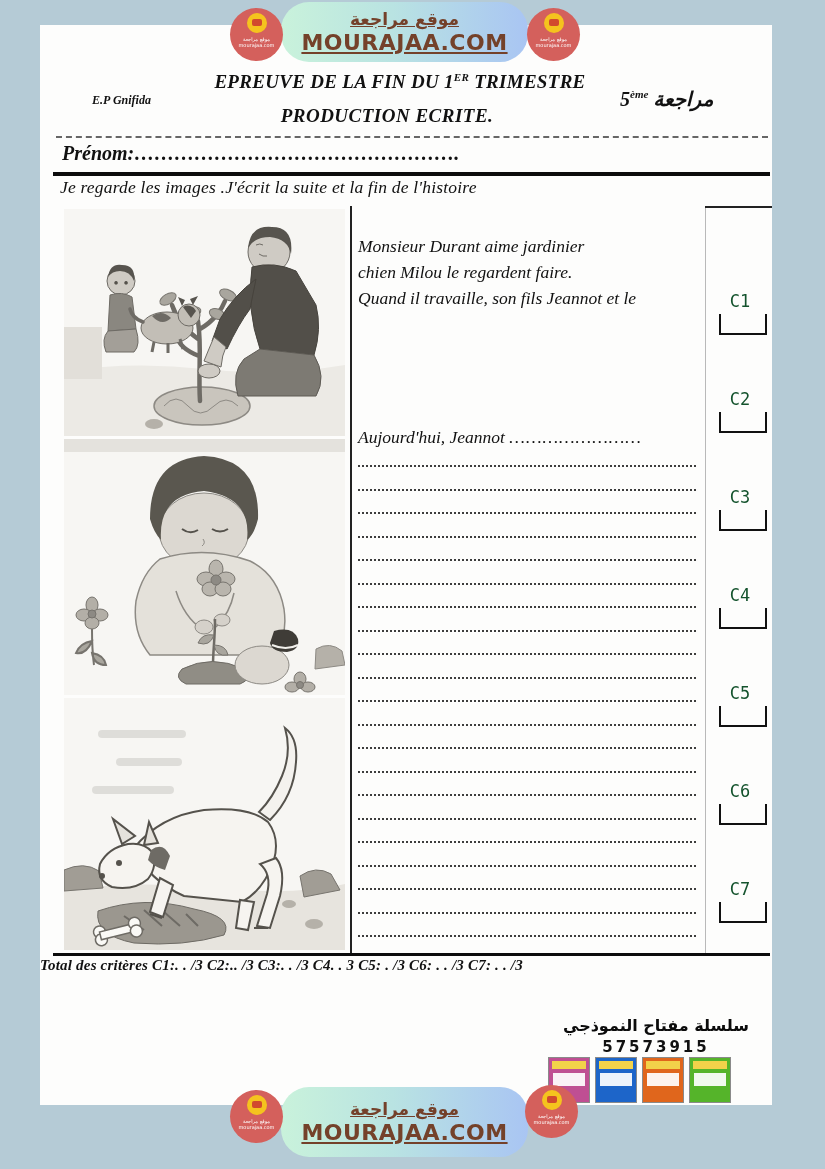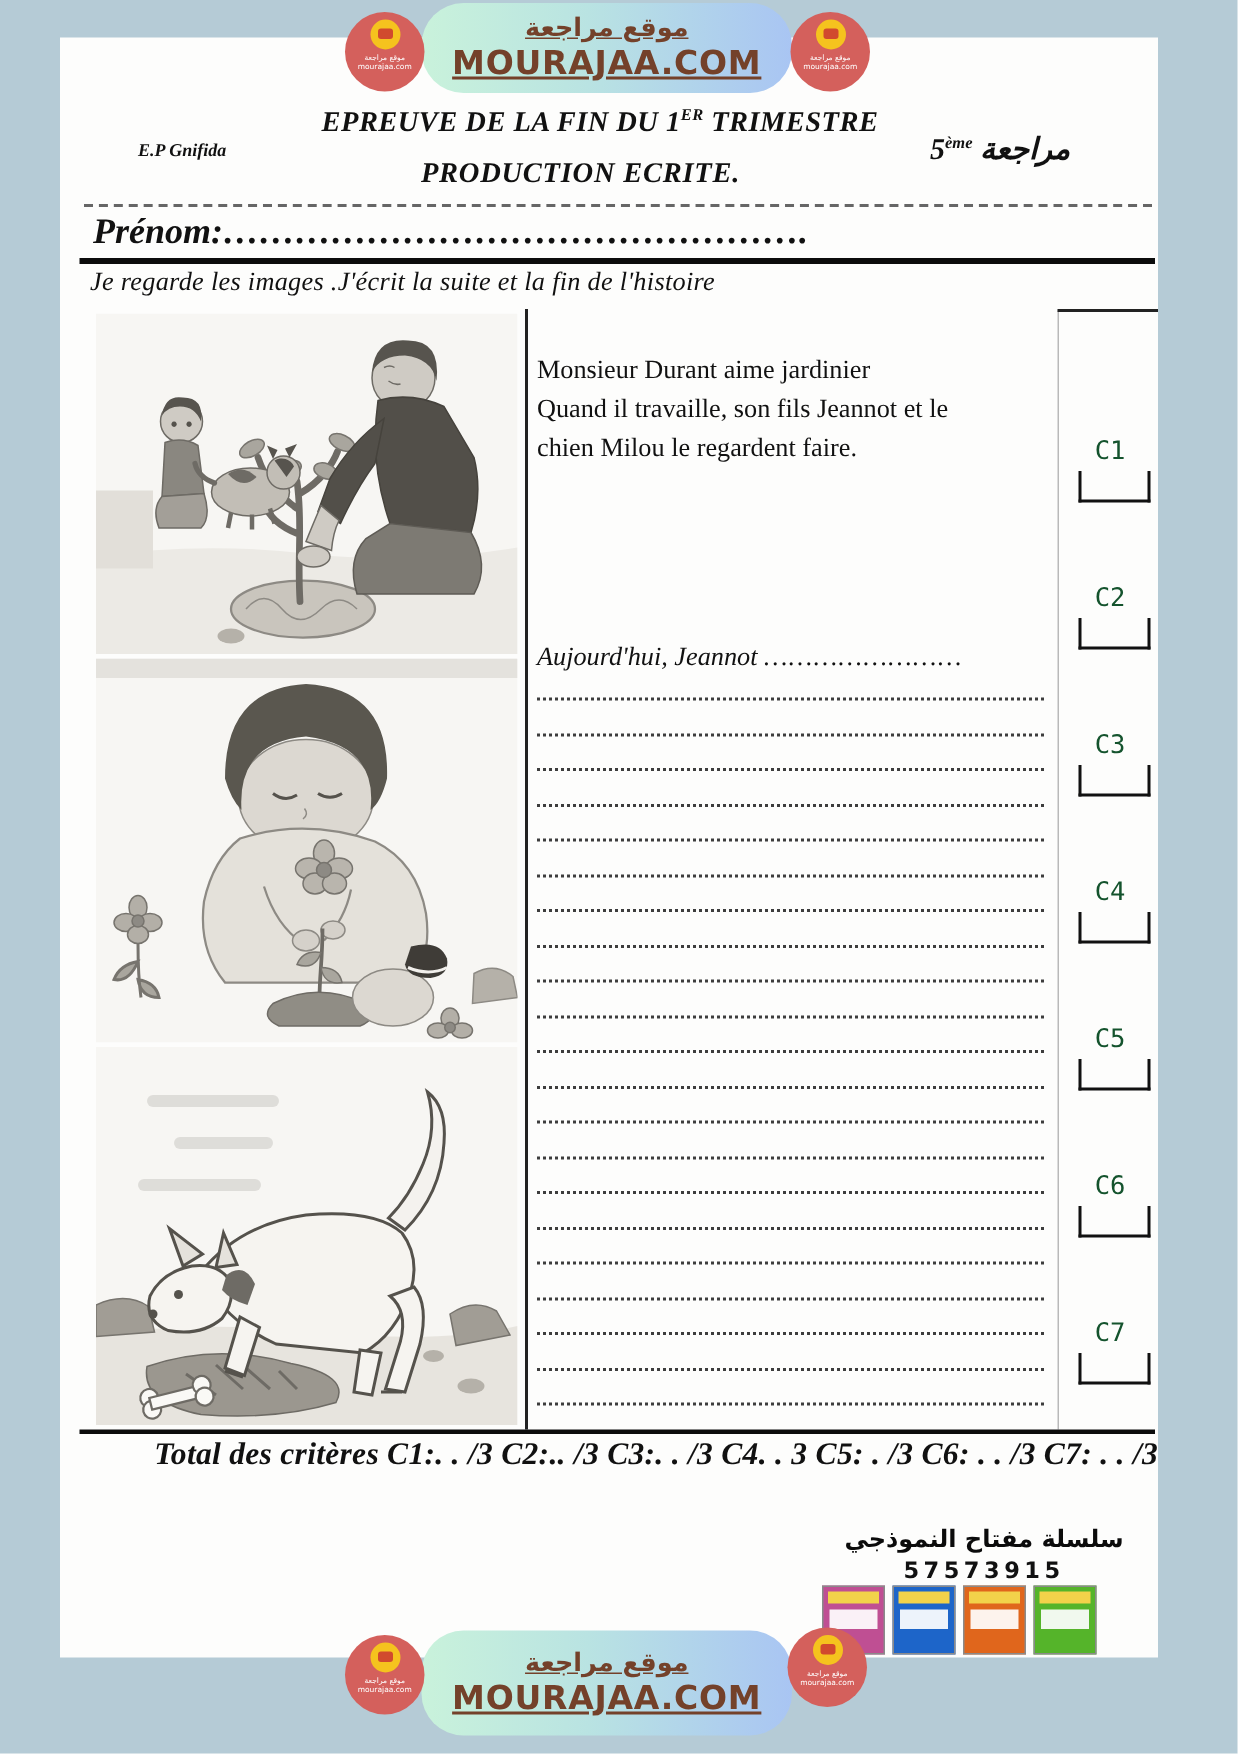--- a/index.html
+++ b/index.html
@@ -46,49 +46,49 @@
   .badge-site{font-family:"DejaVu Sans",sans-serif;font-size:5px;color:#fff;}
   
   .school{position:absolute;left:52px;top:68px;font-size:12px;font-weight:bold;font-style:italic;}
   .title1{position:absolute;left:130px;top:46px;width:460px;text-align:center;
           font-size:19px;font-weight:bold;font-style:italic;letter-spacing:.3px;}
   .title2{position:absolute;left:117px;top:80px;width:460px;text-align:center;
           font-size:19px;font-weight:bold;font-style:italic;letter-spacing:.5px;}
   .grade{position:absolute;left:580px;top:62px;font-size:20px;font-weight:bold;font-style:italic;}
   .sup{font-size:11px;vertical-align:super;}
   .dashline{position:absolute;left:16px;right:4px;top:111px;border-top:2px dashed #666;}
-  .prenom{position:absolute;left:22px;top:117px;font-size:24px;font-weight:bold;font-style:italic;}
+  .prenom{position:absolute;left:22px;top:117px;font-size:20px;font-weight:bold;font-style:italic;}
   .thickline{position:absolute;left:13px;right:2px;top:147px;height:3.5px;background:#0c0c0c;}
   .instruction{position:absolute;left:20px;top:152px;font-size:17.5px;font-style:italic;letter-spacing:.2px;}
   
   .vline-main{position:absolute;left:310px;top:181px;height:747px;width:1.6px;background:#222;}
   .vline-crit{position:absolute;left:665px;top:182px;height:746px;width:1px;background:#b9b9b9;}
   .hline-crit{position:absolute;left:665px;top:181px;width:67px;height:2px;background:#222;}
   .bottomline{position:absolute;left:13px;right:2px;top:928px;height:2.6px;background:#0c0c0c;}
   
   .img{position:absolute;left:24px;width:281px;}
   .img svg{display:block;}
   .img1{top:184px;height:227px;}
   .img2{top:414px;height:256px;}
   .img3{top:673px;height:252px;}
   
   .story{position:absolute;left:318px;top:208px;width:336px;
-         font-size:17.5px;line-height:26px;}
+         font-size:17.5px;font-style:italic;line-height:26px;}
   .prompt{position:absolute;left:318px;top:402px;width:340px;
           font-size:17.5px;font-style:italic;white-space:nowrap;}
   .prompt .pdots{letter-spacing:1px;}
   .dotline{position:absolute;left:318px;width:338px;height:0;border-bottom:2.4px dotted #3d3d3d;}
   
   .crit-label{position:absolute;left:676px;width:48px;text-align:center;
               font-family:"DejaVu Sans Mono",monospace;font-size:17px;color:#14532d;}
   .crit-bracket{position:absolute;left:679px;width:44px;height:19px;
                 border-left:2px solid #111;border-right:2px solid #111;border-bottom:2px solid #111;}
   
-  .total{position:absolute;left:0;top:932px;width:732px;text-align:right;
-         font-size:21px;font-weight:bold;font-style:italic;letter-spacing:.2px;}
+  .total{position:absolute;left:0;top:932px;width:732px;text-align:left;
+         font-size:15px;font-weight:bold;font-style:italic;letter-spacing:.2px;}
   
   .series-ar{position:absolute;left:540px;top:1016px;width:232px;text-align:center;
              font-family:"DejaVu Sans",sans-serif;font-weight:bold;font-size:16px;color:#0b0b0b;z-index:4;}
   .phone{position:absolute;left:540px;top:1038px;width:232px;text-align:center;
          font-family:"DejaVu Sans",sans-serif;font-weight:bold;font-size:15px;letter-spacing:3px;z-index:4;}
   .books{position:absolute;left:548px;top:1057px;display:flex;gap:5px;z-index:5;}
   .book{width:42px;height:46px;border:1px solid #8a8a8a;box-sizing:border-box;}
   .book-strip{height:8px;background:#f2d24a;margin:3px 3px 0;}
   .book-mid{height:13px;background:#ffffff;opacity:.92;margin:4px 4px 0;}
 </style>
@@ -251,22 +251,22 @@
       <path d="M80,147 L85,124 L94,145 Z" fill="#e5e2dc" stroke="#55524c" stroke-width="2"></path>
       <circle cx="55" cy="165" r="3" fill="#55524c"></circle>
       <circle cx="38" cy="178" r="3" fill="#55524c"></circle>
       <path d="M87,152 Q99,143 106,158 L101,172 Q90,169 84,162 Z" fill="#6e6b65"></path>
       <path d="M190,230 l14,0 M86,216 l12,4" stroke="#55524c" stroke-width="2" fill="none"></path>
     </svg>
   </div>
 
   <div class="story">
     <div>Monsieur Durant aime jardinier</div>
+    <div>chien Milou le regardent  faire.</div>
     <div>Quand il travaille, son fils Jeannot et le</div>
-    <div>chien Milou le regardent  faire.</div>
   </div>
   <div class="prompt">
     <span>Aujourd'hui, Jeannot</span>
     <span class="pdots">……………………</span>
   </div>
 
   <div>
       <div class="dotline" style="top: 440px;"></div>
       <div class="dotline" style="top: 463.5px;"></div>
       <div class="dotline" style="top: 487px;"></div>

